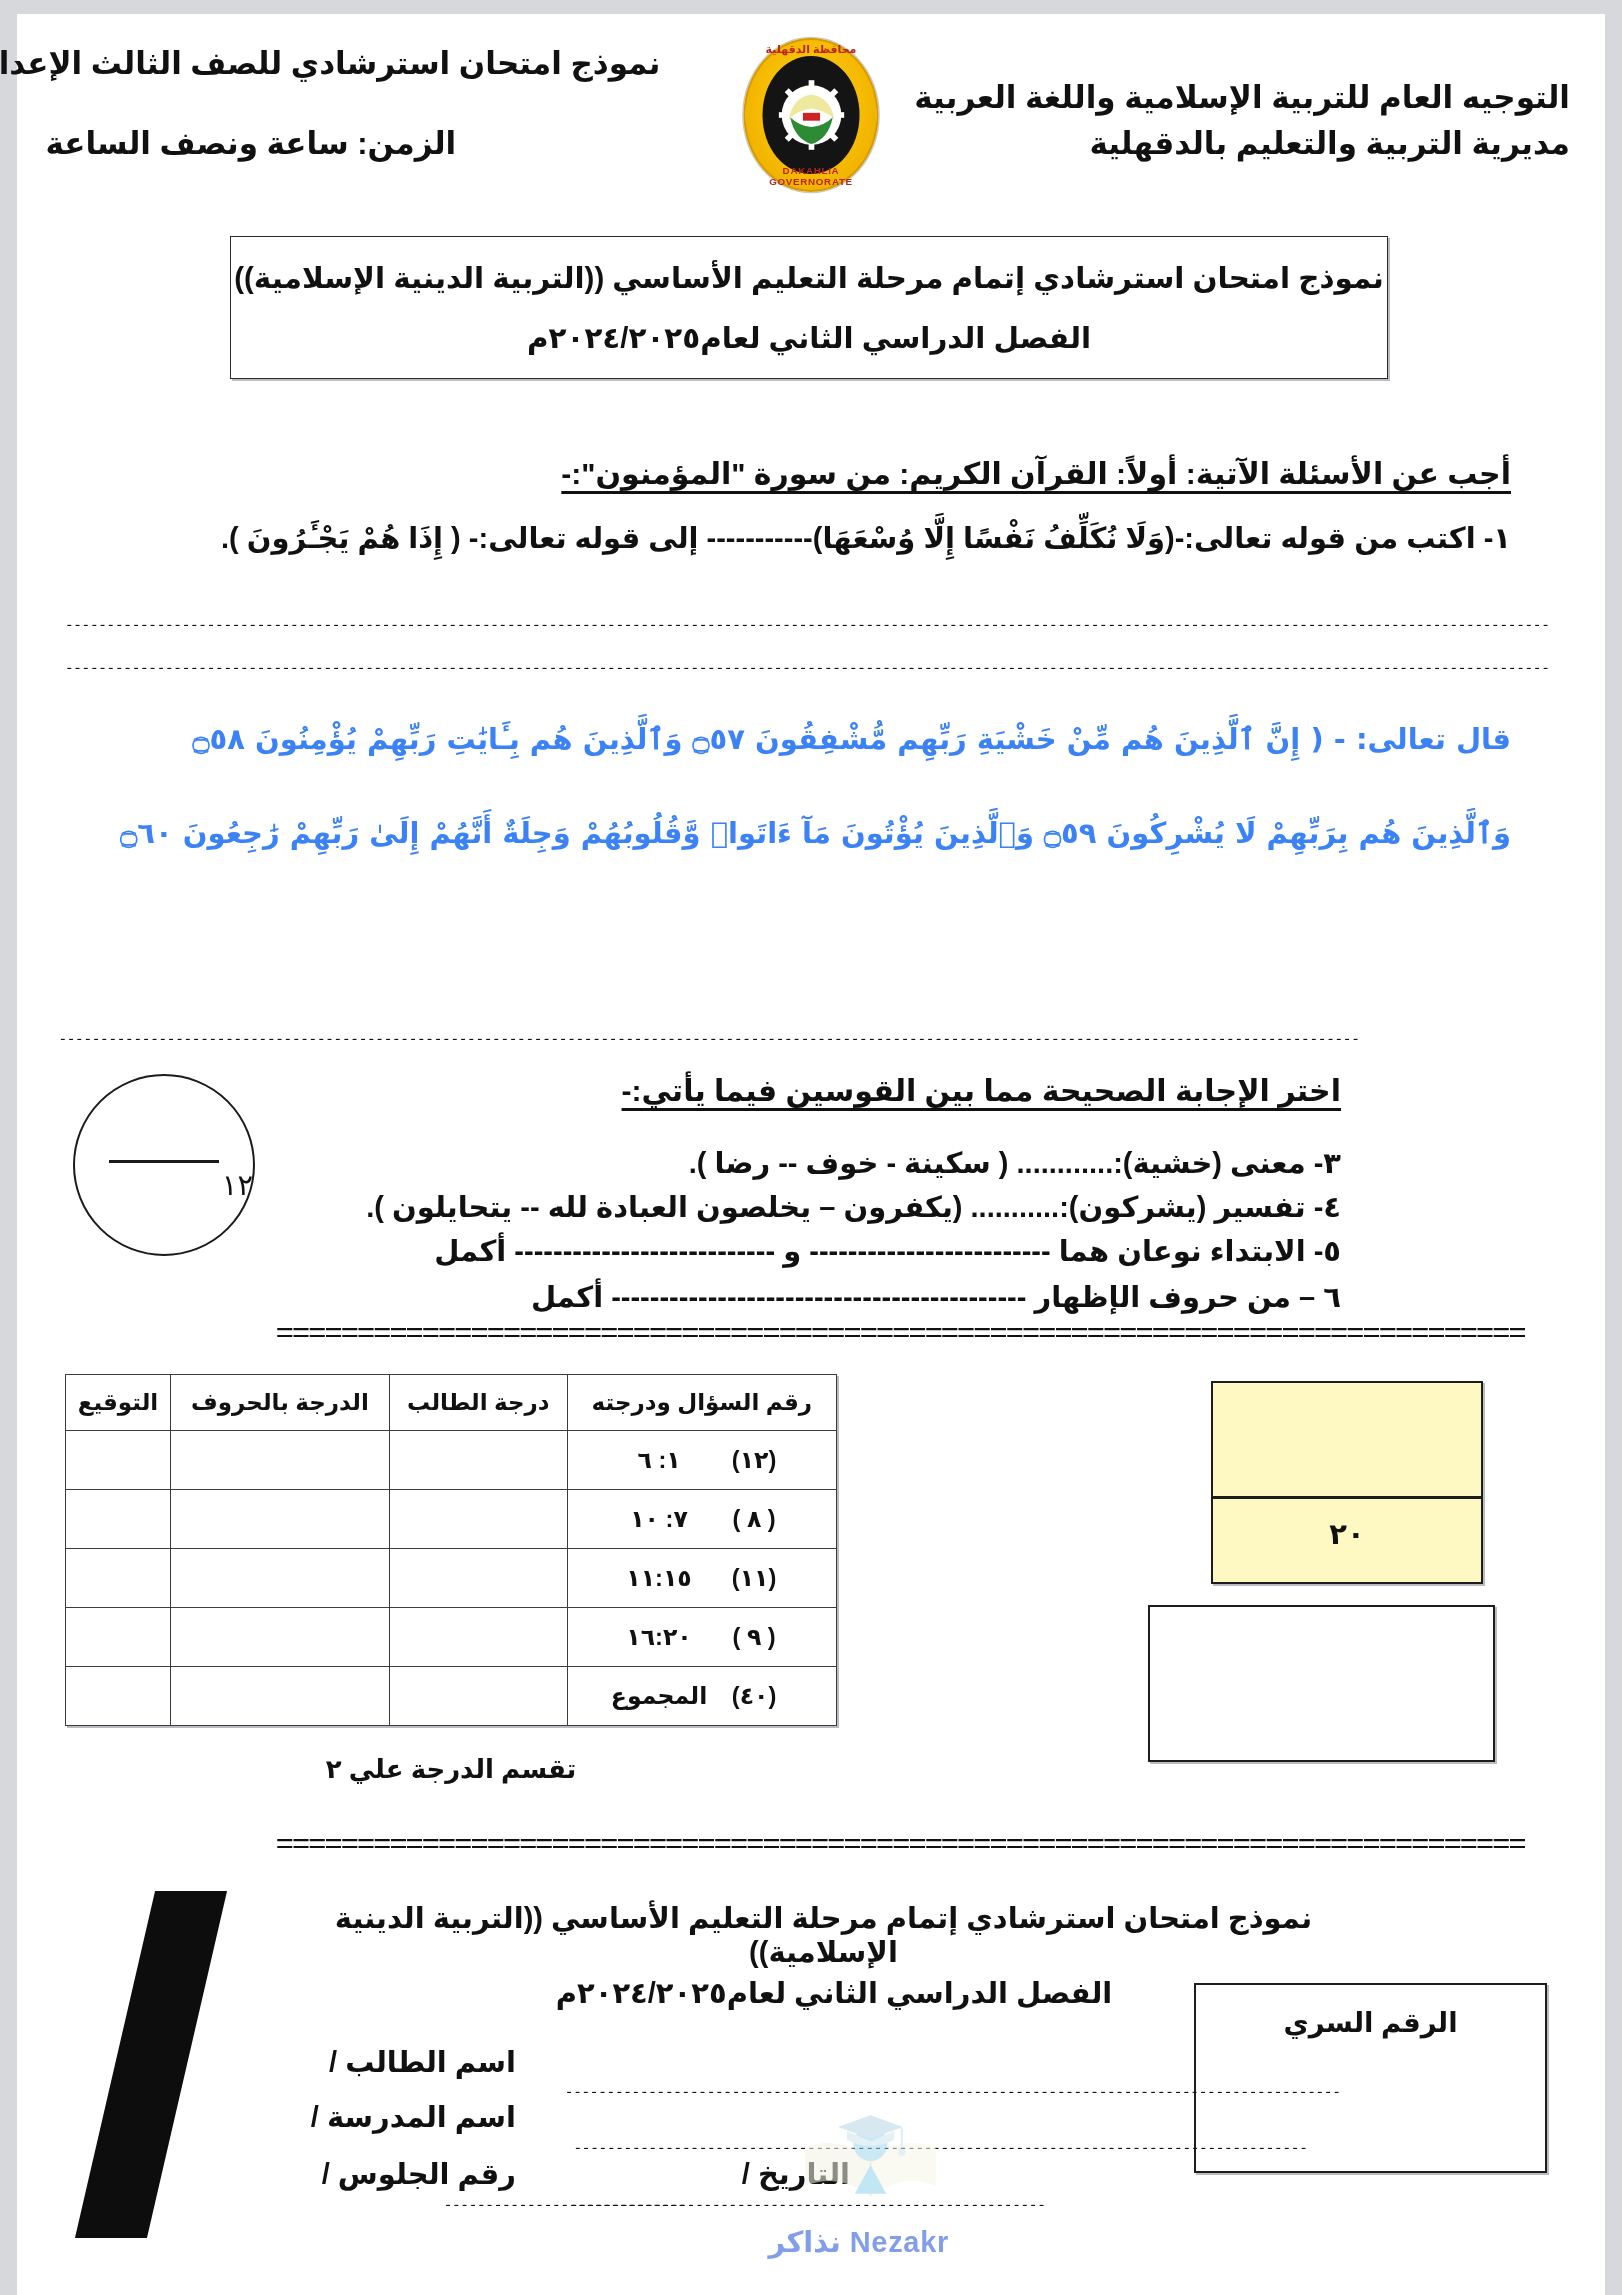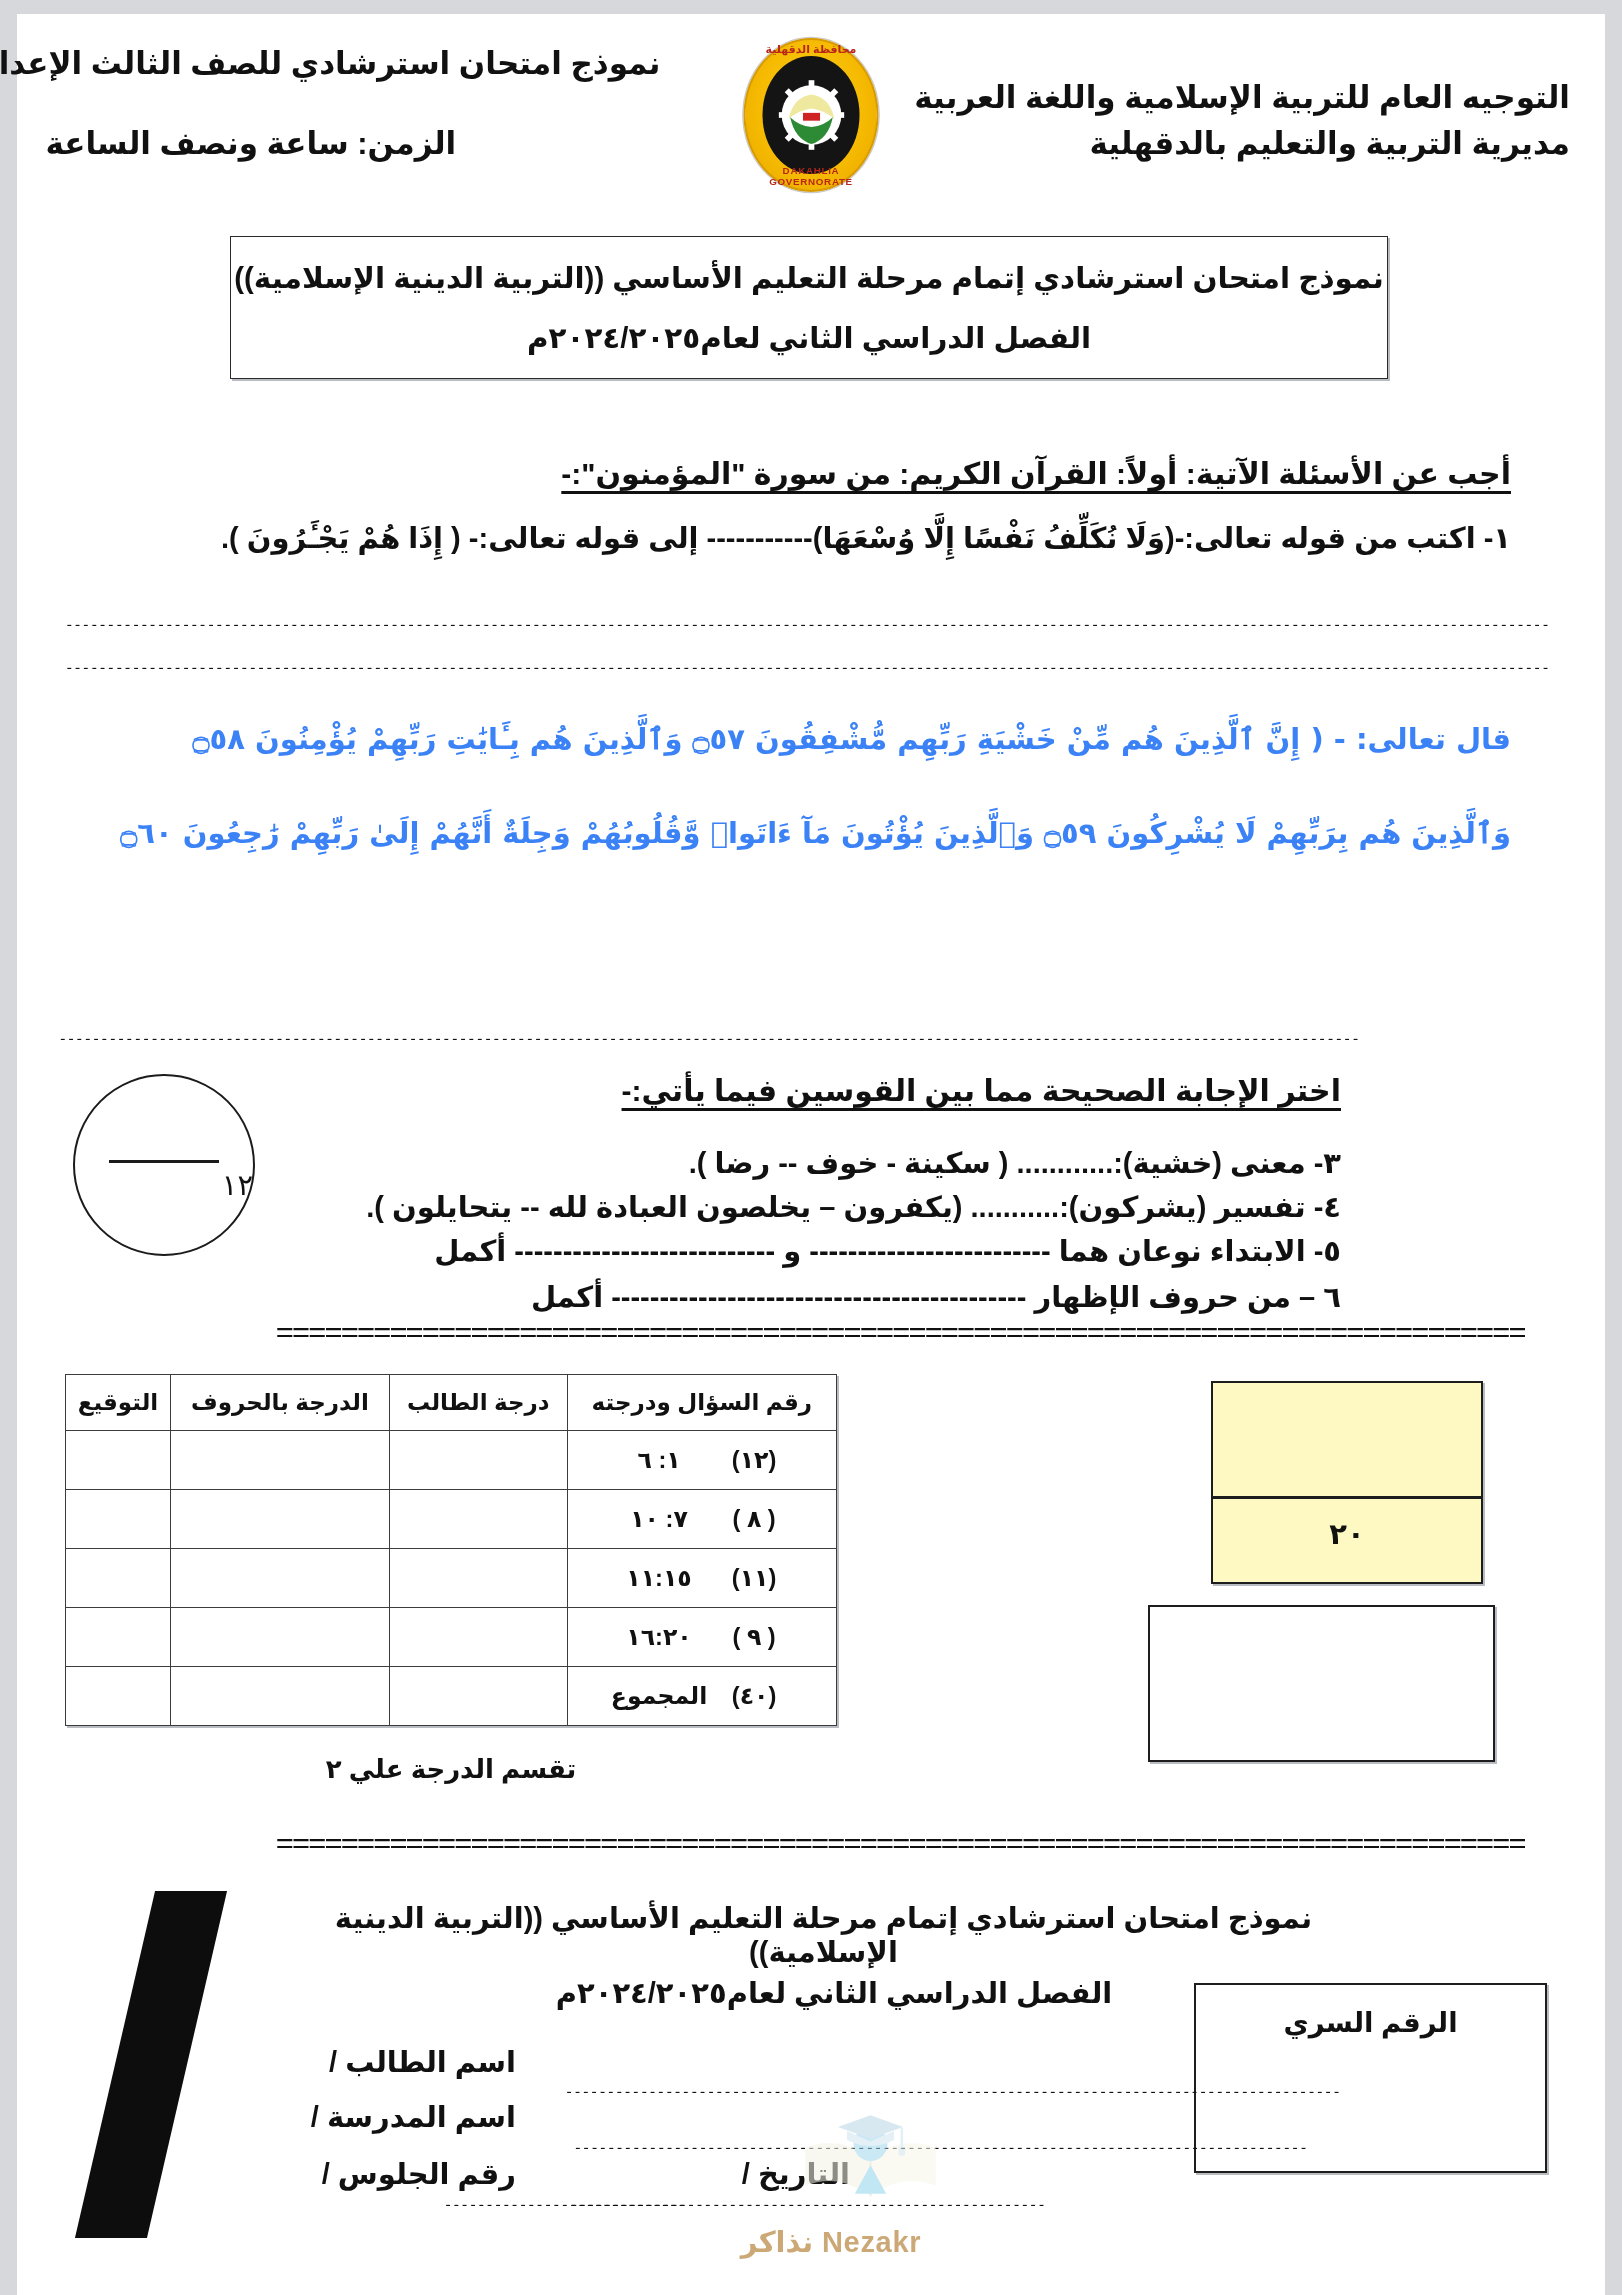--- a/index.html
+++ b/index.html
@@ -92,22 +92,22 @@
   .secretbox{position:absolute;left:1194px;top:1983px;width:353px;height:190px;
       border:2px solid #1d1d1d;box-sizing:border-box;box-shadow:2px 2px 0 0 #b9bcc1;background:#fff;}
   .secretbox .lbl{margin-top:21px;text-align:center;font-size:27.5px;font-weight:bold;color:#111;}
 
   .frow{position:absolute;text-align:right;font-size:29px;font-weight:bold;color:#111;
       white-space:nowrap;}
 
   
   .wm{position:absolute;left:713px;top:2097px;width:236px;height:167px;opacity:.55;
       pointer-events:none;}
-  .wm-text{position:absolute;left:0;right:0;bottom:5.2px;text-align:center;
-      font-size:29px;font-weight:bold;color:#a16207;letter-spacing:0.7px;}
+  .wm-text{position:absolute;left:0;right:0;bottom:5.2px;text-align:right;
+      font-size:29px;font-weight:bold;color:#1d4ed8;letter-spacing:0.7px;}
 </style>
 </head>
 <body>
 
 <div class="page">
   <div class="edge-t"></div>
   <div class="edge-l"></div>
   <div class="edge-r"></div>
 
   <div class="header">

